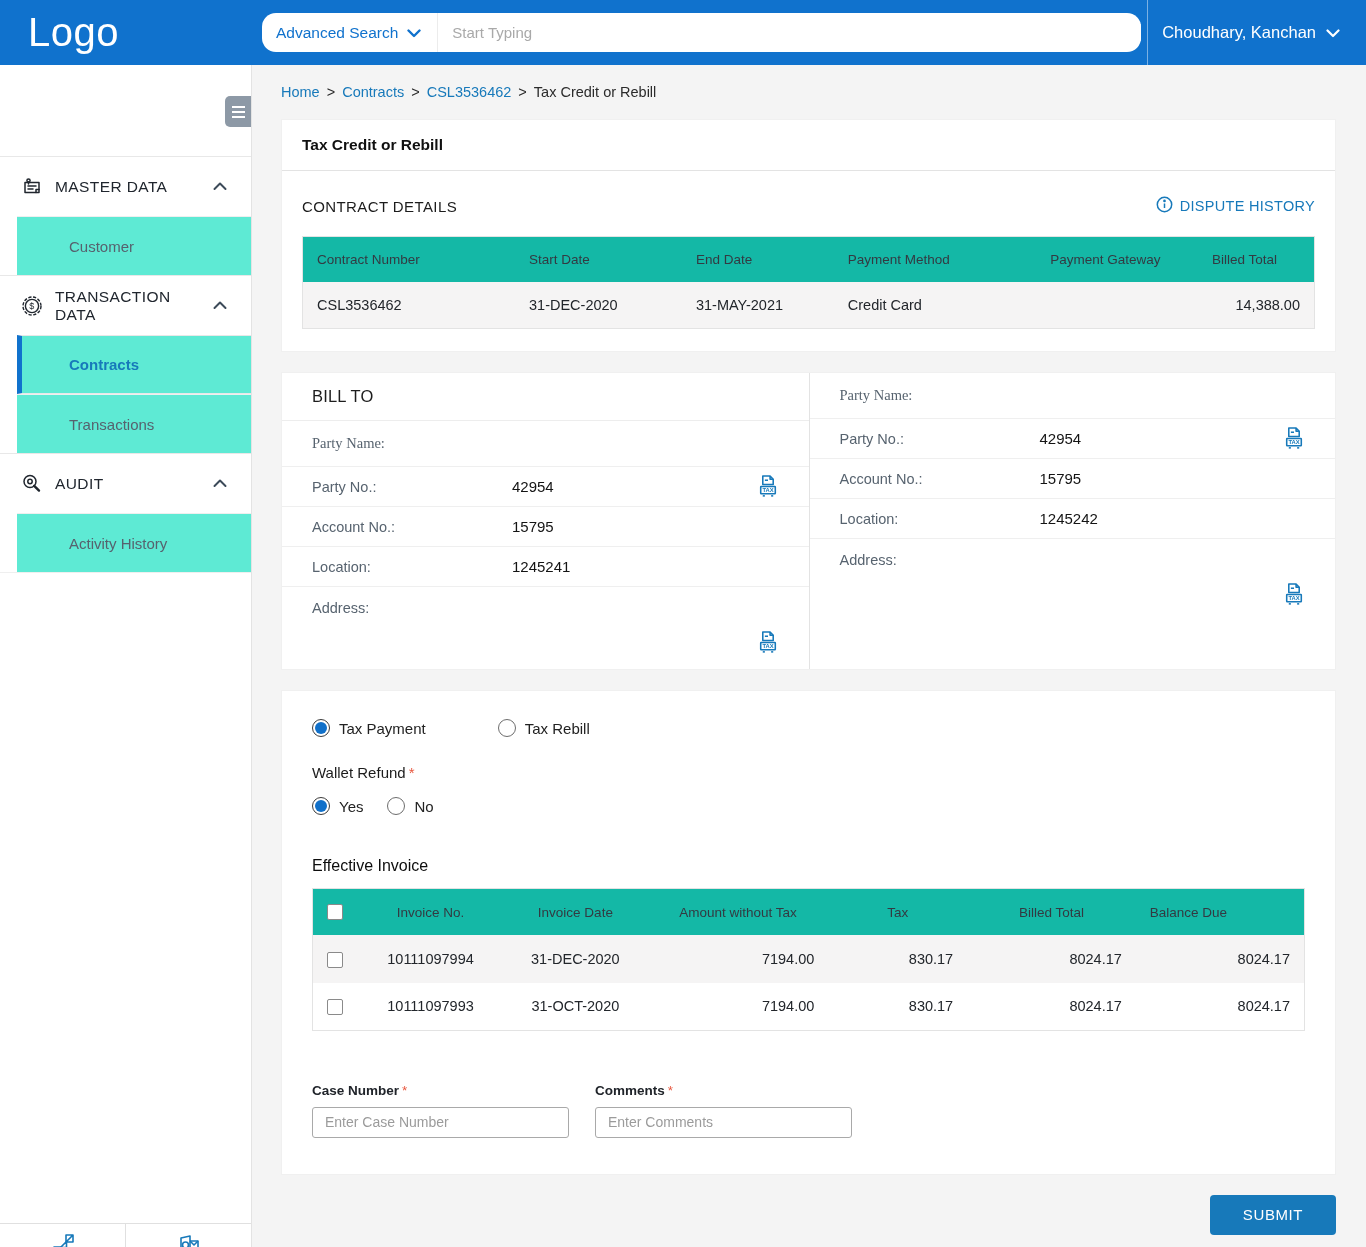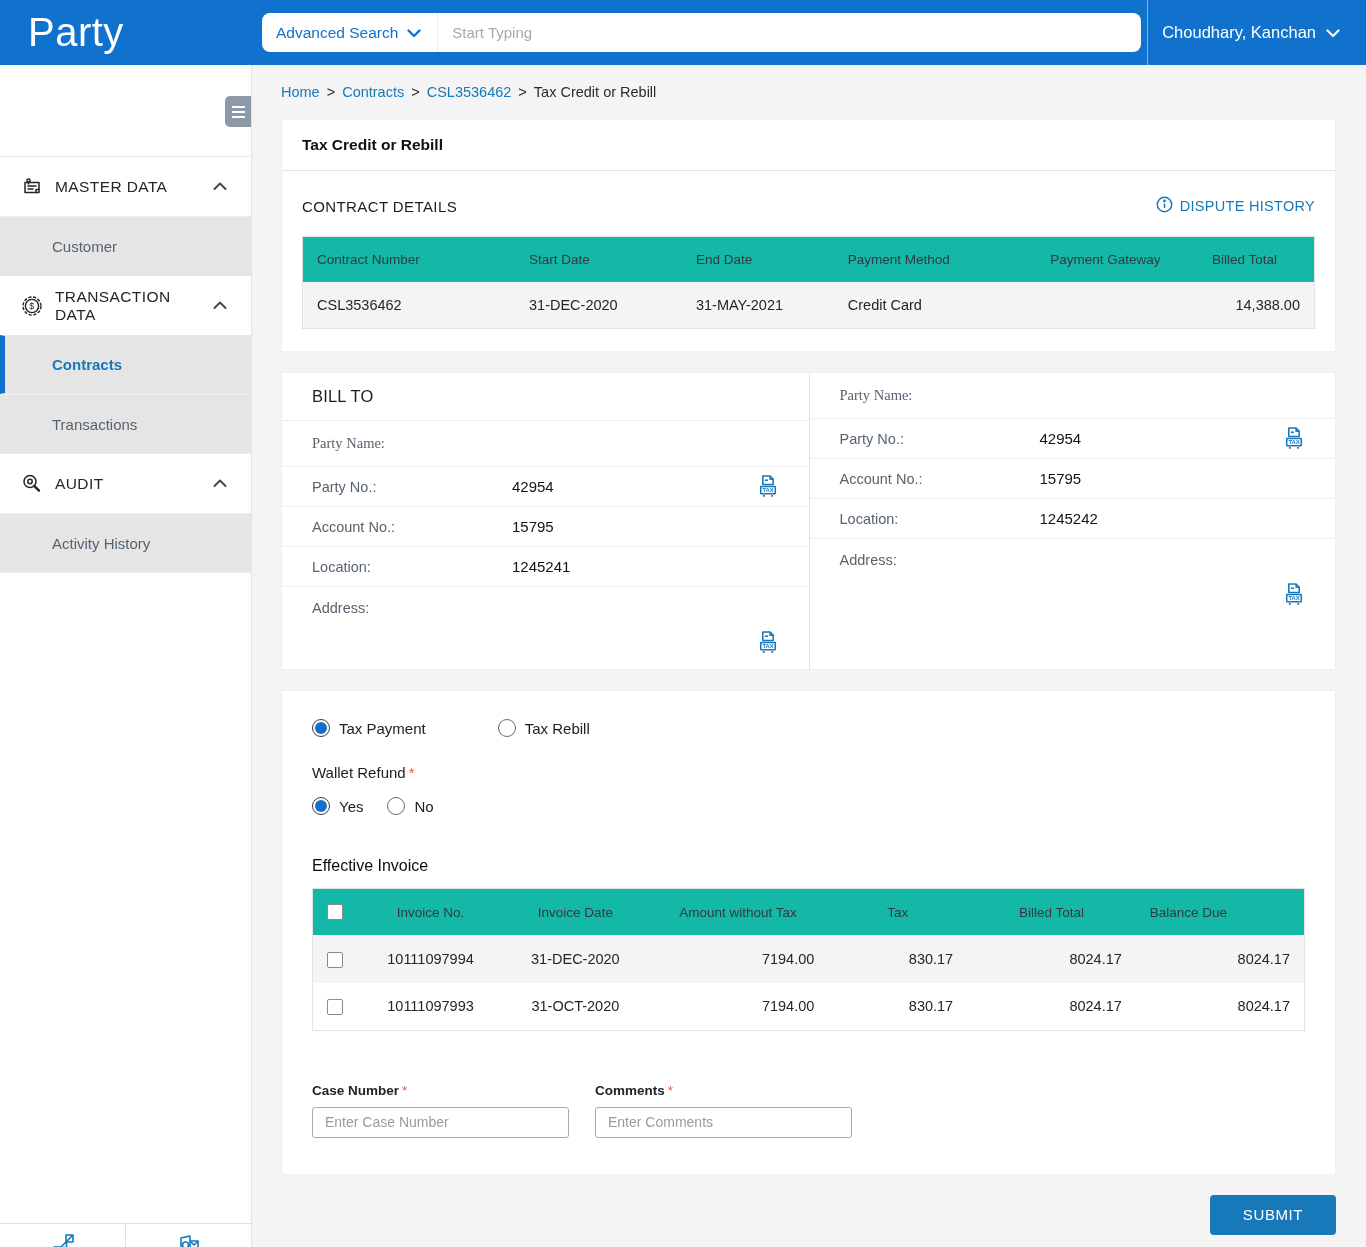--- a/index.html
+++ b/index.html
@@ -3,41 +3,41 @@
 <meta charset="utf-8">
 <style>
   * { margin:0; padding:0; box-sizing:border-box; }
   html,body { background:#f4f4f4; }
   body { font-family:"Liberation Sans", sans-serif; width:1366px; }
   .app { width:1366px; min-height:1247px; position:relative; background:#f4f4f4; overflow:hidden; }
 
   
   .topbar { height:65px; background:#1072cd; display:flex; align-items:center; position:relative; }
   .logo { width:234px; color:#fff; font-size:40px; font-weight:400; padding-left:28px; letter-spacing:0.5px; }
-  .search-wrap { width:879px; height:39px; background:#fff; border-radius:8px; display:flex; align-items:center; margin-left:28px; overflow:hidden; }
+  .search-wrap { width:879px; height:39px; background:#fff; border-radius:14px; display:flex; align-items:center; margin-left:28px; overflow:hidden; }
   .adv-search { display:flex; align-items:center; gap:9px; padding:0 16px 0 14px; height:100%; color:#1072cd; font-size:15.5px; cursor:pointer; white-space:nowrap; border-right:1px solid #ececec; }
   .adv-search svg { stroke:#1072cd; }
   .search-input { flex:1; border:none; outline:none; font-size:15px; color:#444; padding:0 14px; font-family:inherit; }
   .search-input::placeholder { color:#a9a9a9; }
   .topbar-right { margin-left:auto; height:100%; display:flex; align-items:center; border-left:1px solid rgba(255,255,255,0.45); padding:0 26px 0 14px; gap:10px; color:#fff; font-size:16.5px; cursor:pointer; }
   .topbar-right svg { stroke:#fff; }
 
   
   .body-wrap { display:flex; min-height:1182px; }
   .sidebar { width:252px; background:#fff; border-right:1px solid #e3e3e3; position:relative; flex:0 0 252px; }
   .content { flex:1; padding:19px 30px 0 29px; }
 
   
   .hamburger { position:absolute; top:31px; right:0; width:26px; height:31px; background:#8d99a6; border-radius:5px 0 0 5px; display:flex; flex-direction:column; justify-content:center; align-items:center; gap:3px; cursor:pointer; }
   .hamburger i { display:block; width:13px; height:2px; background:#fff; }
   .side-nav { margin-top:91px; }
   .side-section-head { height:60px; display:flex; align-items:center; padding:0 24px 0 21px; border-top:1px solid #e8e8e8; color:#20262e; font-size:15.5px; letter-spacing:0.4px; cursor:pointer; background:#fff; }
   .side-section-head .s-icon { margin-right:12px; display:flex; color:#20262e; }
   .side-section-head .chev { margin-left:auto; display:flex; color:#3c4a59; }
-  .side-item { height:59px; display:flex; align-items:center; padding-left:52px; border-top:1px solid #efefef; color:#56626e; font-size:15px; cursor:pointer; background:#e5e5e5; }
+  .side-item { height:59px; display:flex; align-items:center; padding-left:52px; border-top:1px solid #efefef; color:#56626e; font-size:15px; cursor:pointer; background:#5eead4;margin-left:17px; }
   .side-item.active { border-left:5px solid #1072cd; padding-left:47px; color:#1779ba; font-weight:bold; border-top:1px solid #e8e8e8; border-bottom:1px solid #e8e8e8; }
   .side-last-divider { border-top:1px solid #efefef; }
   .sidebar-bottom { position:absolute; bottom:0; left:0; width:100%; height:47px; border-top:1px solid #e0e0e0; display:flex; background:#fff; }
   .sidebar-bottom .cell { flex:1; display:flex; align-items:center; justify-content:center; cursor:pointer; color:#1779ba; }
   .sidebar-bottom .cell + .cell { border-left:1px solid #e0e0e0; }
 
   
   .breadcrumb { font-size:14.5px; color:#2b2b2b; margin-bottom:19px; display:flex; gap:7px; align-items:center; }
   .breadcrumb a { color:#1779ba; text-decoration:none; cursor:pointer; }
   .crumb-sep { color:#2b2b2b; }
@@ -94,21 +94,21 @@
   
   .submit-row { display:flex; justify-content:flex-end; padding:0 0 35px 0; }
   .submit-btn { width:126px; height:40px; background:#1779ba; border:none; border-radius:4px; color:#fff; font-size:15px; letter-spacing:0.6px; cursor:pointer; font-family:inherit; }
 </style>
 </head>
 <body>
 
 <div class="app">
 
   <header class="topbar">
-    <div class="logo">Party</div>
+    <div class="logo">Logo</div>
     <div class="search-wrap">
       <div class="adv-search">
         <span>Advanced Search</span>
         <span>
           <svg width="14" height="9" viewBox="0 0 14 9" fill="none" stroke-width="2.4" stroke-linecap="round" stroke-linejoin="round">
               <path d="M1.5 1.5 L7 7 L12.5 1.5"></path>
             </svg>
         </span>
       </div>
       <input class="search-input" type="text" placeholder="Start Typing" style="">

